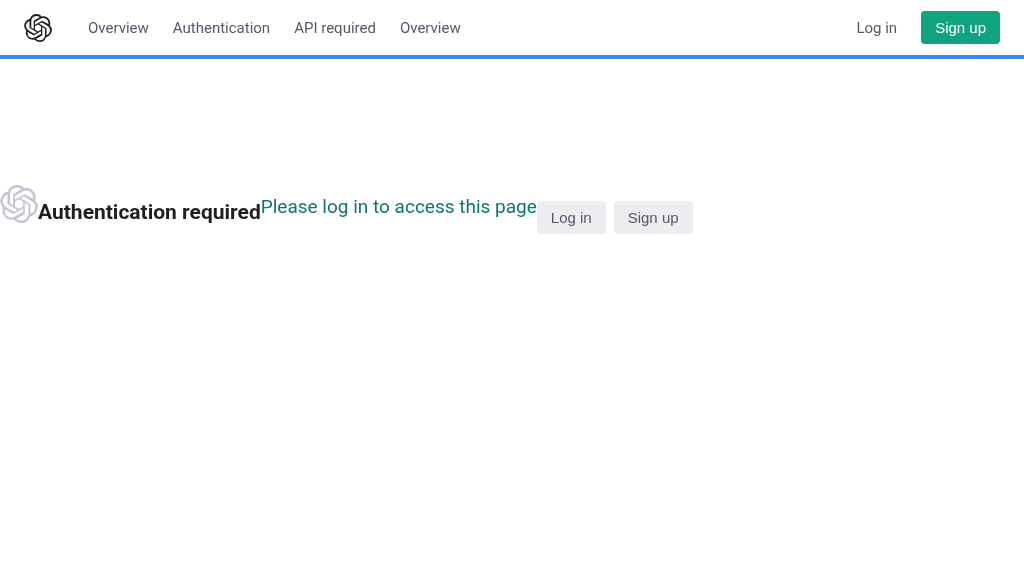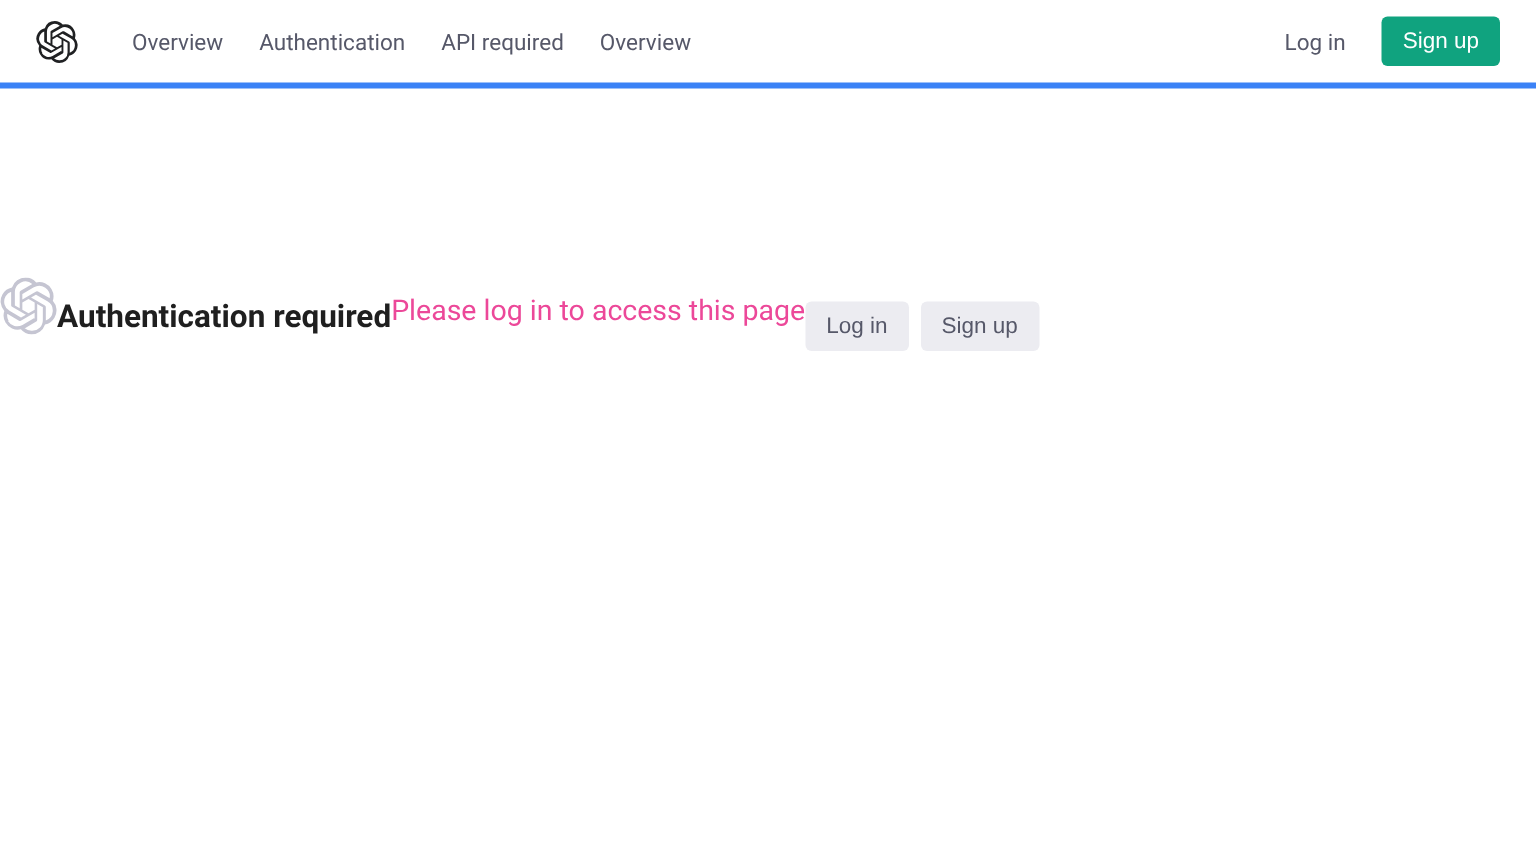--- a/index.html
+++ b/index.html
@@ -66,21 +66,21 @@
       margin-bottom: 22px;
     }
     .title {
       font-size: 21px;
       font-weight: 700;
       color: #1f1f1f;
       margin-bottom: 10px;
     }
     .subtitle {
       font-size: 19px;
-      color: #ec4899;
+      color: #0f766e;
       margin-bottom: 22px;
     }
     .btn-row {
       display: flex;
       gap: 8px;
     }
     .gray-btn {
       background: #ececf1;
       border: none;
       border-radius: 4px;

